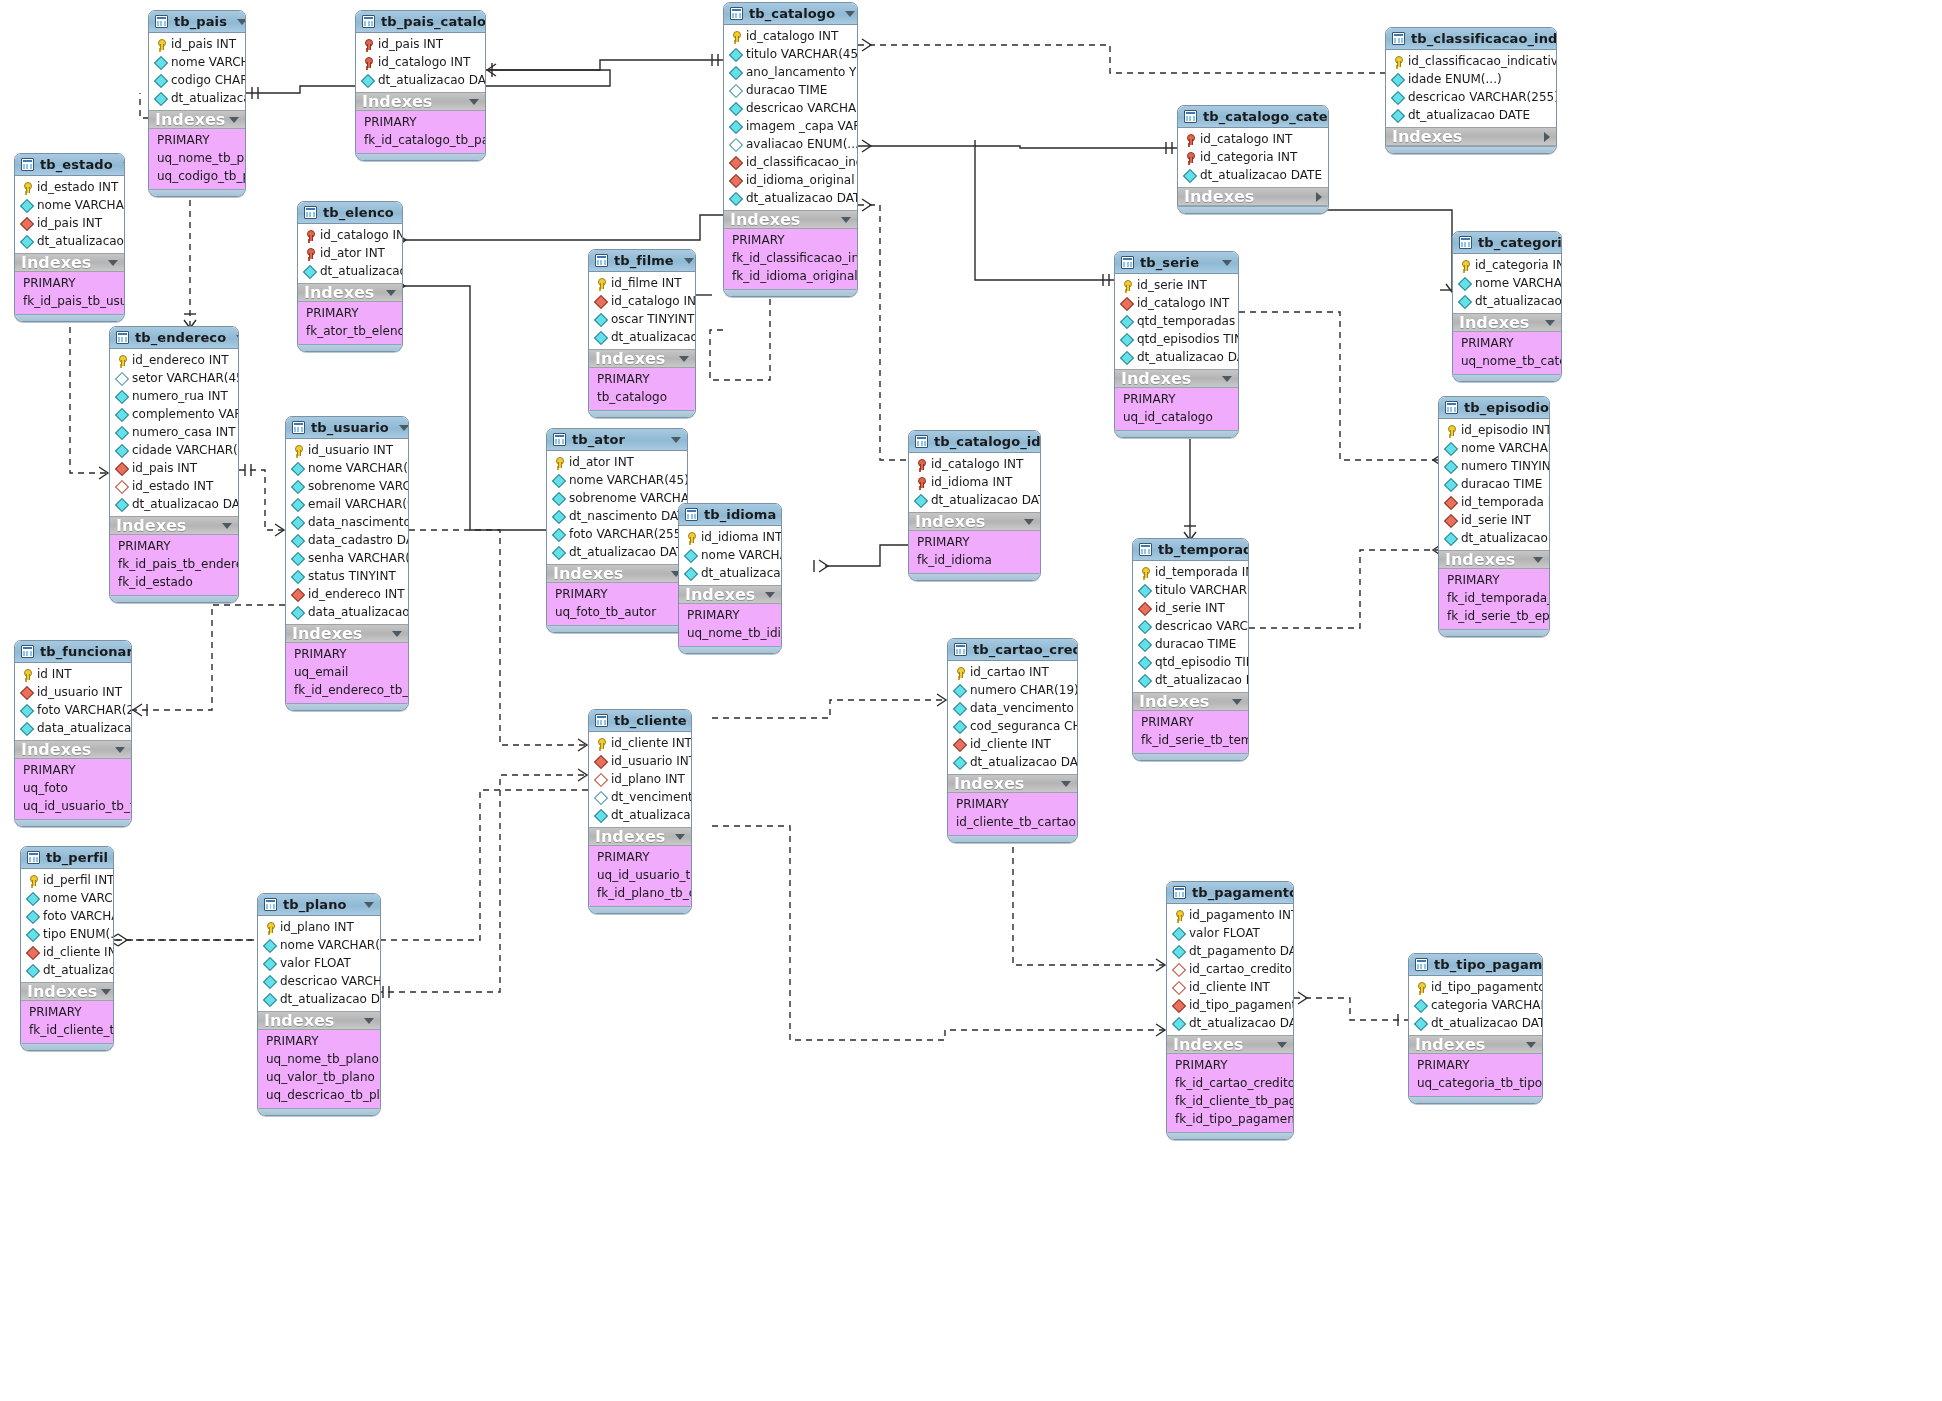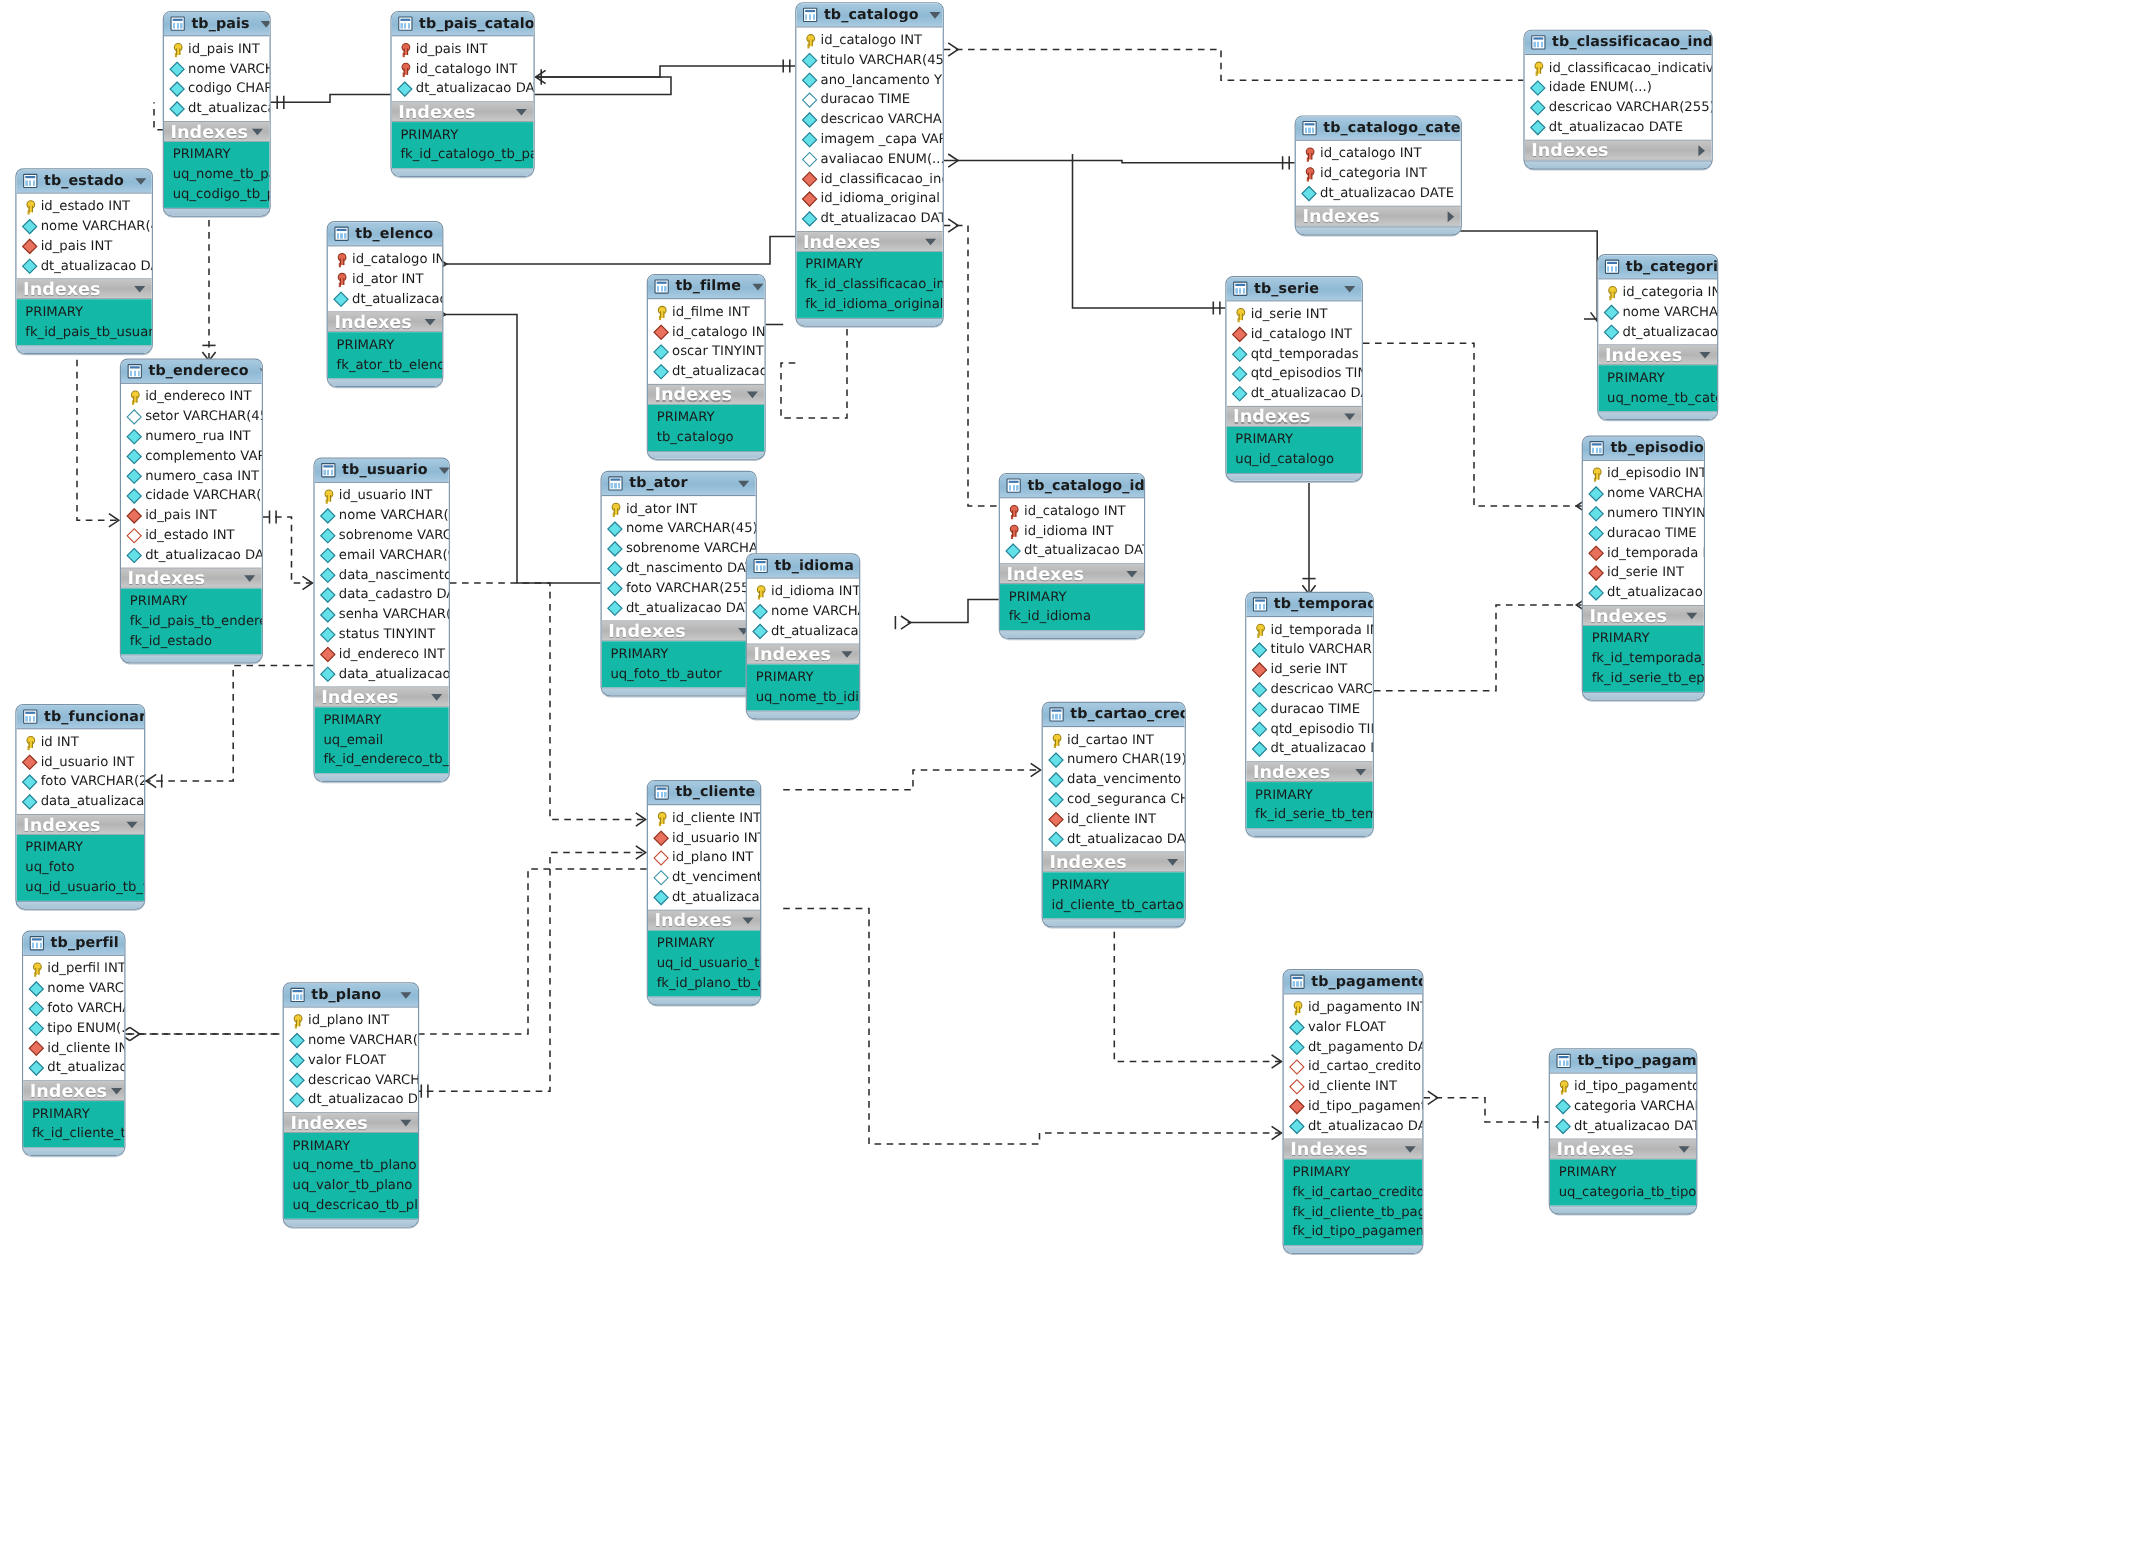--- a/index.html
+++ b/index.html
@@ -160,21 +160,21 @@
     height: 19px;
     background: linear-gradient(180deg,#c6c6c6 0%, #b4b4b4 50%, #c9c9c9 100%);
     border-top: 1px solid #9aa3aa;
     border-bottom: 1px solid #9aa3aa;
     color: #ffffff;
     font-weight: bold;
     font-size: 16px;
     text-shadow: 0 1px 0 rgba(0,0,0,.25);
   }
   .secbar .slabel { flex: 1 1 auto; }
-  .idxs { padding: 2px 0 4px 0; background:#14b8a6; }
+  .idxs { padding: 2px 0 4px 0; background:#f0abfc; }
   .idx {
     padding: 0 8px;
     height: 18px;
     line-height: 18px;
     font-size: 12px;
     white-space: nowrap;
     color: #1a1a1a;
   }
   .foot {
     height: 7px;
@@ -460,21 +460,21 @@
           <span class="g dia"></span>
           <span class="cname">dt_atualizacao DATE</span>
         </div>
       </div>
       <div class="secbar">
         <span class="slabel">Indexes</span>
         <span class="caret right"></span>
       </div>
       <div class="foot"></div>
     </div>
-    <div class="tbl" style="left: 14px; top: 153px; width: 125px;">
+    <div class="tbl" style="left: 14px; top: 153px; width: 111px;">
       <div class="hdr">
         <span class="ticon"></span>
         <span class="tname">tb_estado</span>
         <span class="caret"></span>
       </div>
       <div class="cols">
         <div class="col">
           <span class="g key"></span>
           <span class="cname">id_estado INT</span>
         </div>

